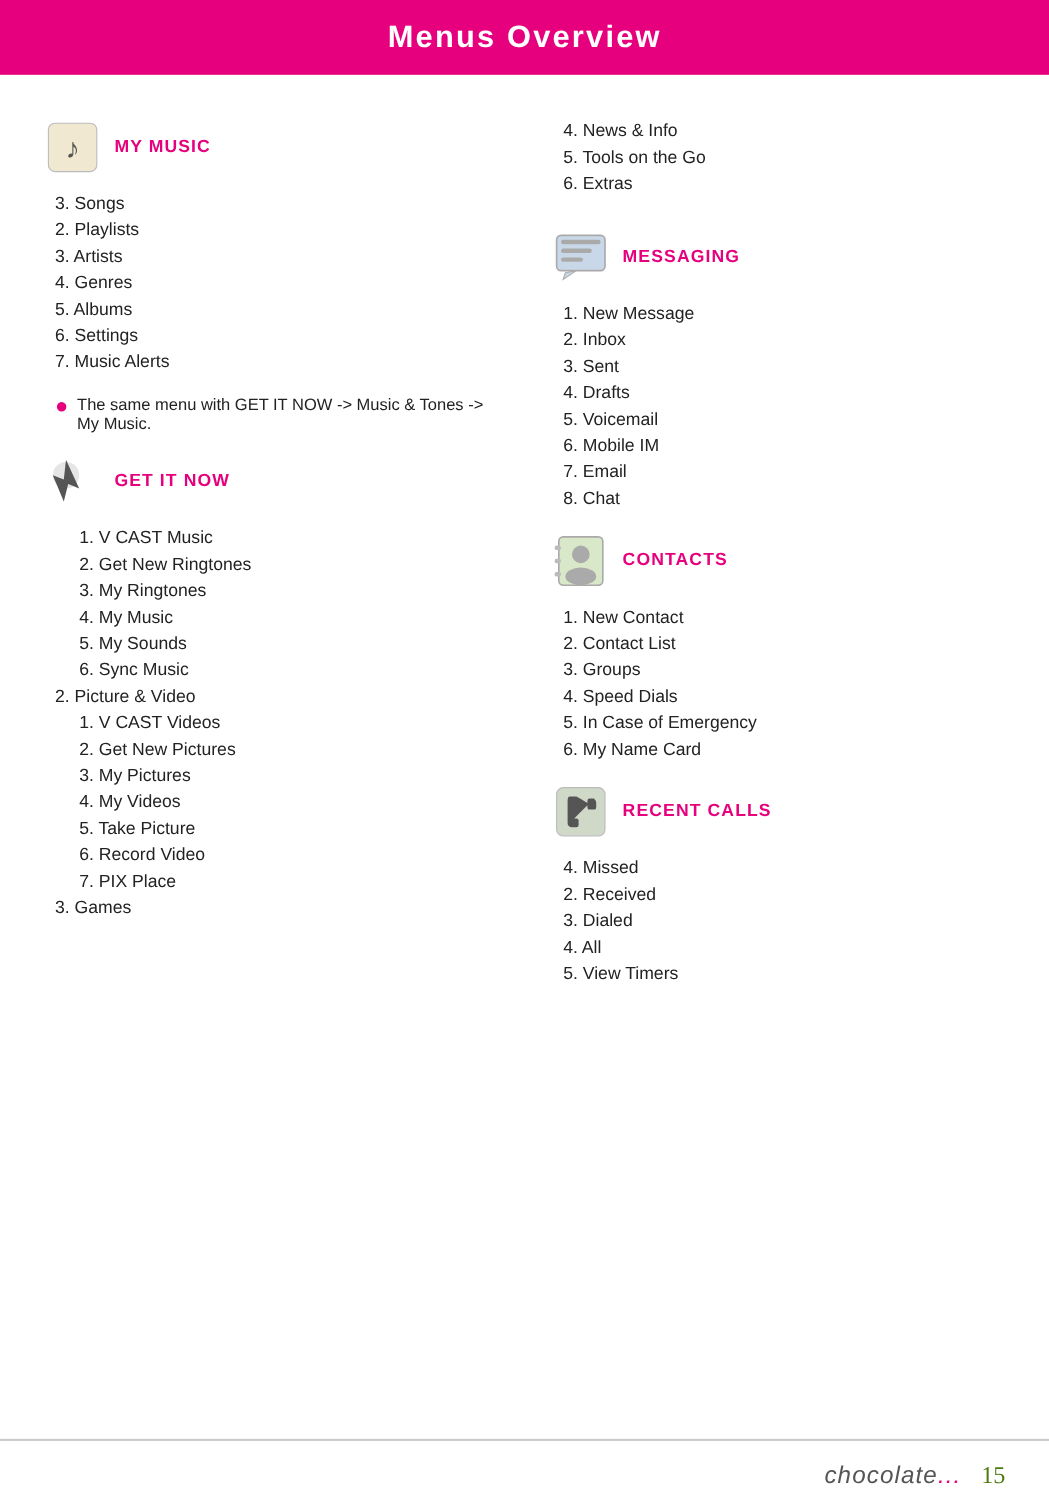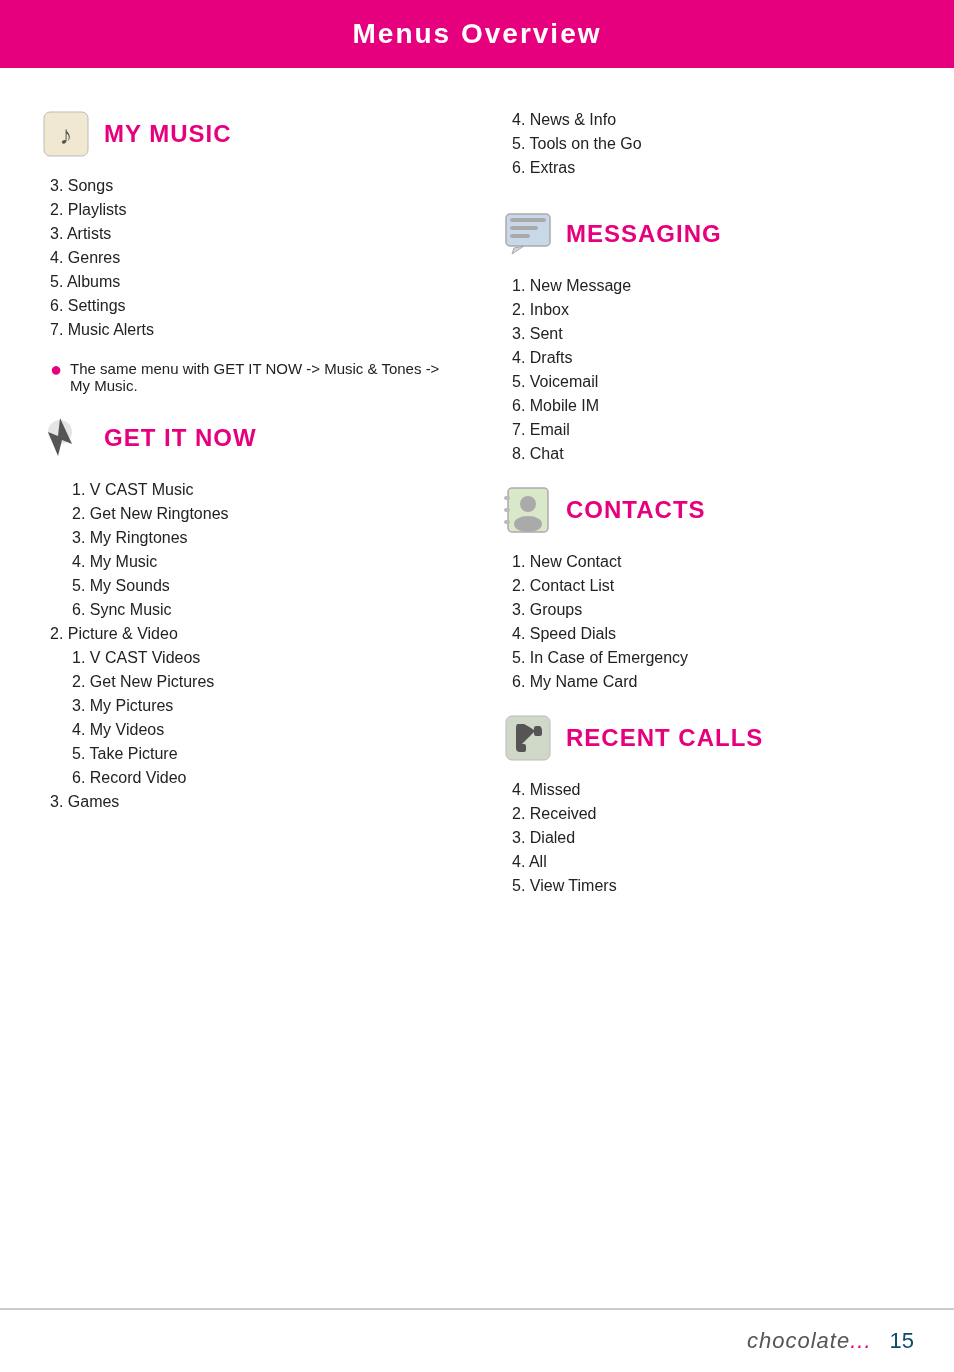--- a/index.html
+++ b/index.html
@@ -34,21 +34,21 @@
       padding-left: 20px;
     }
     .section-header {
       display: flex;
       align-items: center;
       gap: 12px;
       margin-bottom: 14px;
       margin-top: 10px;
     }
     .section-title {
-      font-size: 24px;
+      font-size: 16px;
       font-weight: bold;
       color: #e6007e;
       letter-spacing: 1px;
     }
     .icon-box {
       width: 52px;
       height: 52px;
       display: flex;
       align-items: center;
       justify-content: center;
@@ -100,22 +100,23 @@
       font-size: 22px;
       color: #555;
       font-style: italic;
       letter-spacing: 1px;
     }
     .footer-brand span.dot {
       color: #e6007e;
     }
     .footer-page {
       font-size: 22px;
-      color: #0c4a6e;
+      color: #4d7c0f;
       margin-left: 18px;
+      font-family: Liberation Serif, serif;
     }
   </style>
 </head>
 <body>
 
 <div class="header">
   <span>Menus Overview</span>
 </div>
 
 <div class="main-content">
@@ -166,20 +167,21 @@
       <li class="sub-item">4. My Music</li>
       <li class="sub-item">5. My Sounds</li>
       <li class="sub-item">6. Sync Music</li>
       <li>2. Picture &amp; Video</li>
       <li class="sub-item">1. V CAST Videos</li>
       <li class="sub-item">2. Get New Pictures</li>
       <li class="sub-item">3. My Pictures</li>
       <li class="sub-item">4. My Videos</li>
       <li class="sub-item">5. Take Picture</li>
       <li class="sub-item">6. Record Video</li>
+      <li class="sub-item">7. PIX Place</li>
       <li>3.  Games</li>
     </ul>
 
   </div>
 
   <div class="right-col">
 
     <ul class="menu-list" style="margin-top: 10px; margin-bottom: 28px;">
       <li>4.  News &amp; Info</li>
       <li>5.  Tools on the Go</li>

